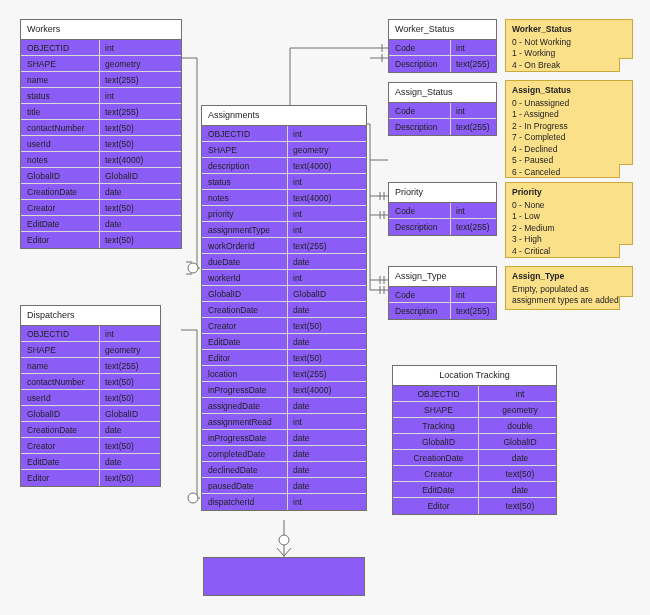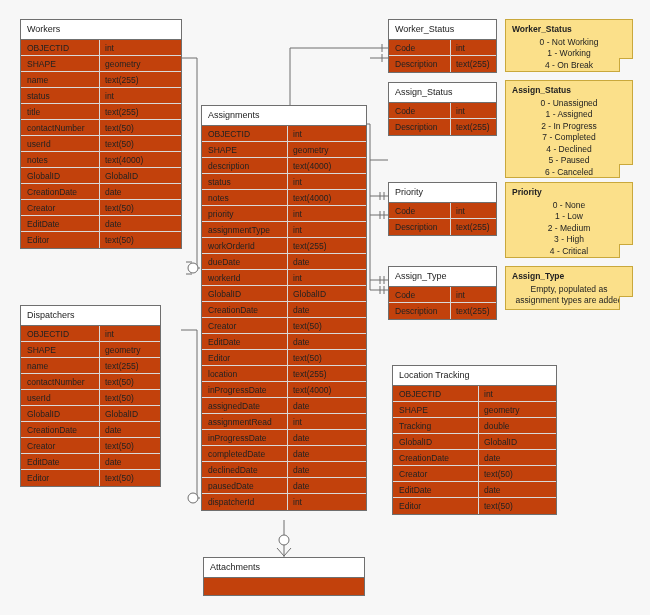--- a/index.html
+++ b/index.html
@@ -8,21 +8,21 @@
     background:#f7f7f7;
     font-family:"Liberation Sans", sans-serif;
     font-size:8.5px;
     color:#222;
     position:relative;
     overflow:hidden;
   }
   .canvas{position:absolute;left:0;top:0;width:650px;height:615px;}
   .entity{
     position:absolute;
-    background:#c2410c;
+    background:#8b5cf6;
     border:1px solid #6f6f6f;
     box-sizing:border-box;
   }
   .entity .title{
     padding:4px 6px;
     font-size:9px;
     border-bottom:1px solid #6f6f6f;
     background:#ffffff;
     line-height:11px;
   }
@@ -53,21 +53,21 @@
     position:absolute;
     background:#fbe08a;
     border:1px solid #c9a83c;
     box-sizing:border-box;
     padding:4px 6px 5px 6px;
     font-size:8.5px;
     line-height:11.5px;
     color:#222;
   }
   .note .nt{font-weight:bold;margin-bottom:1px;display:block;}
-  .note .nl{display:block;white-space:nowrap;text-align:center;}
+  .note .nl{display:block;white-space:nowrap;}
   .note .fold{
     position:absolute;
     right:-1px;bottom:-1px;
     width:13px;height:13px;
     background:#f7f7f7;
     border-left:1px solid #c9a83c;
     border-top:1px solid #c9a83c;
   }
   svg.lines{position:absolute;left:0;top:0;width:650px;height:615px;pointer-events:none;}
 </style>
@@ -366,21 +366,21 @@
           <div class="c1" style="width:61px">Code</div>
           <div class="c2">int</div>
         </div>
       <div class="row">
           <div class="c1" style="width:61px">Description</div>
           <div class="c2">text(255)</div>
         </div>
     </div>
   </div>
 
-  <div class="entity" style="left:392px;top:365px;width:165px;">
+  <div class="entity" style="left:392px;top:365px;width:165px;text-align:center;">
     <div class="title">Location Tracking</div>
     <div class="rows">
       <div class="row">
           <div class="c1" style="width:85px">OBJECTID</div>
           <div class="c2">int</div>
         </div>
       <div class="row">
           <div class="c1" style="width:85px">SHAPE</div>
           <div class="c2">geometry</div>
         </div>
@@ -405,21 +405,20 @@
           <div class="c2">date</div>
         </div>
       <div class="row">
           <div class="c1" style="width:85px">Editor</div>
           <div class="c2">text(50)</div>
         </div>
     </div>
   </div>
 
   <div class="entity" style="left:203px;top:557px;width:162px;height:39px;">
-    <div class="title">Attachments</div>
     <div class="rows">
       <div class="row">
           <div class="c1" style="width:162px">&nbsp;</div>
         </div>
     </div>
   </div>
 
   <div class="note" style="left:505px;top:19px;width:128px;height:53px;">
     <span class="nt">Worker_Status</span>
     <span class="nl">0 - Not Working</span>

